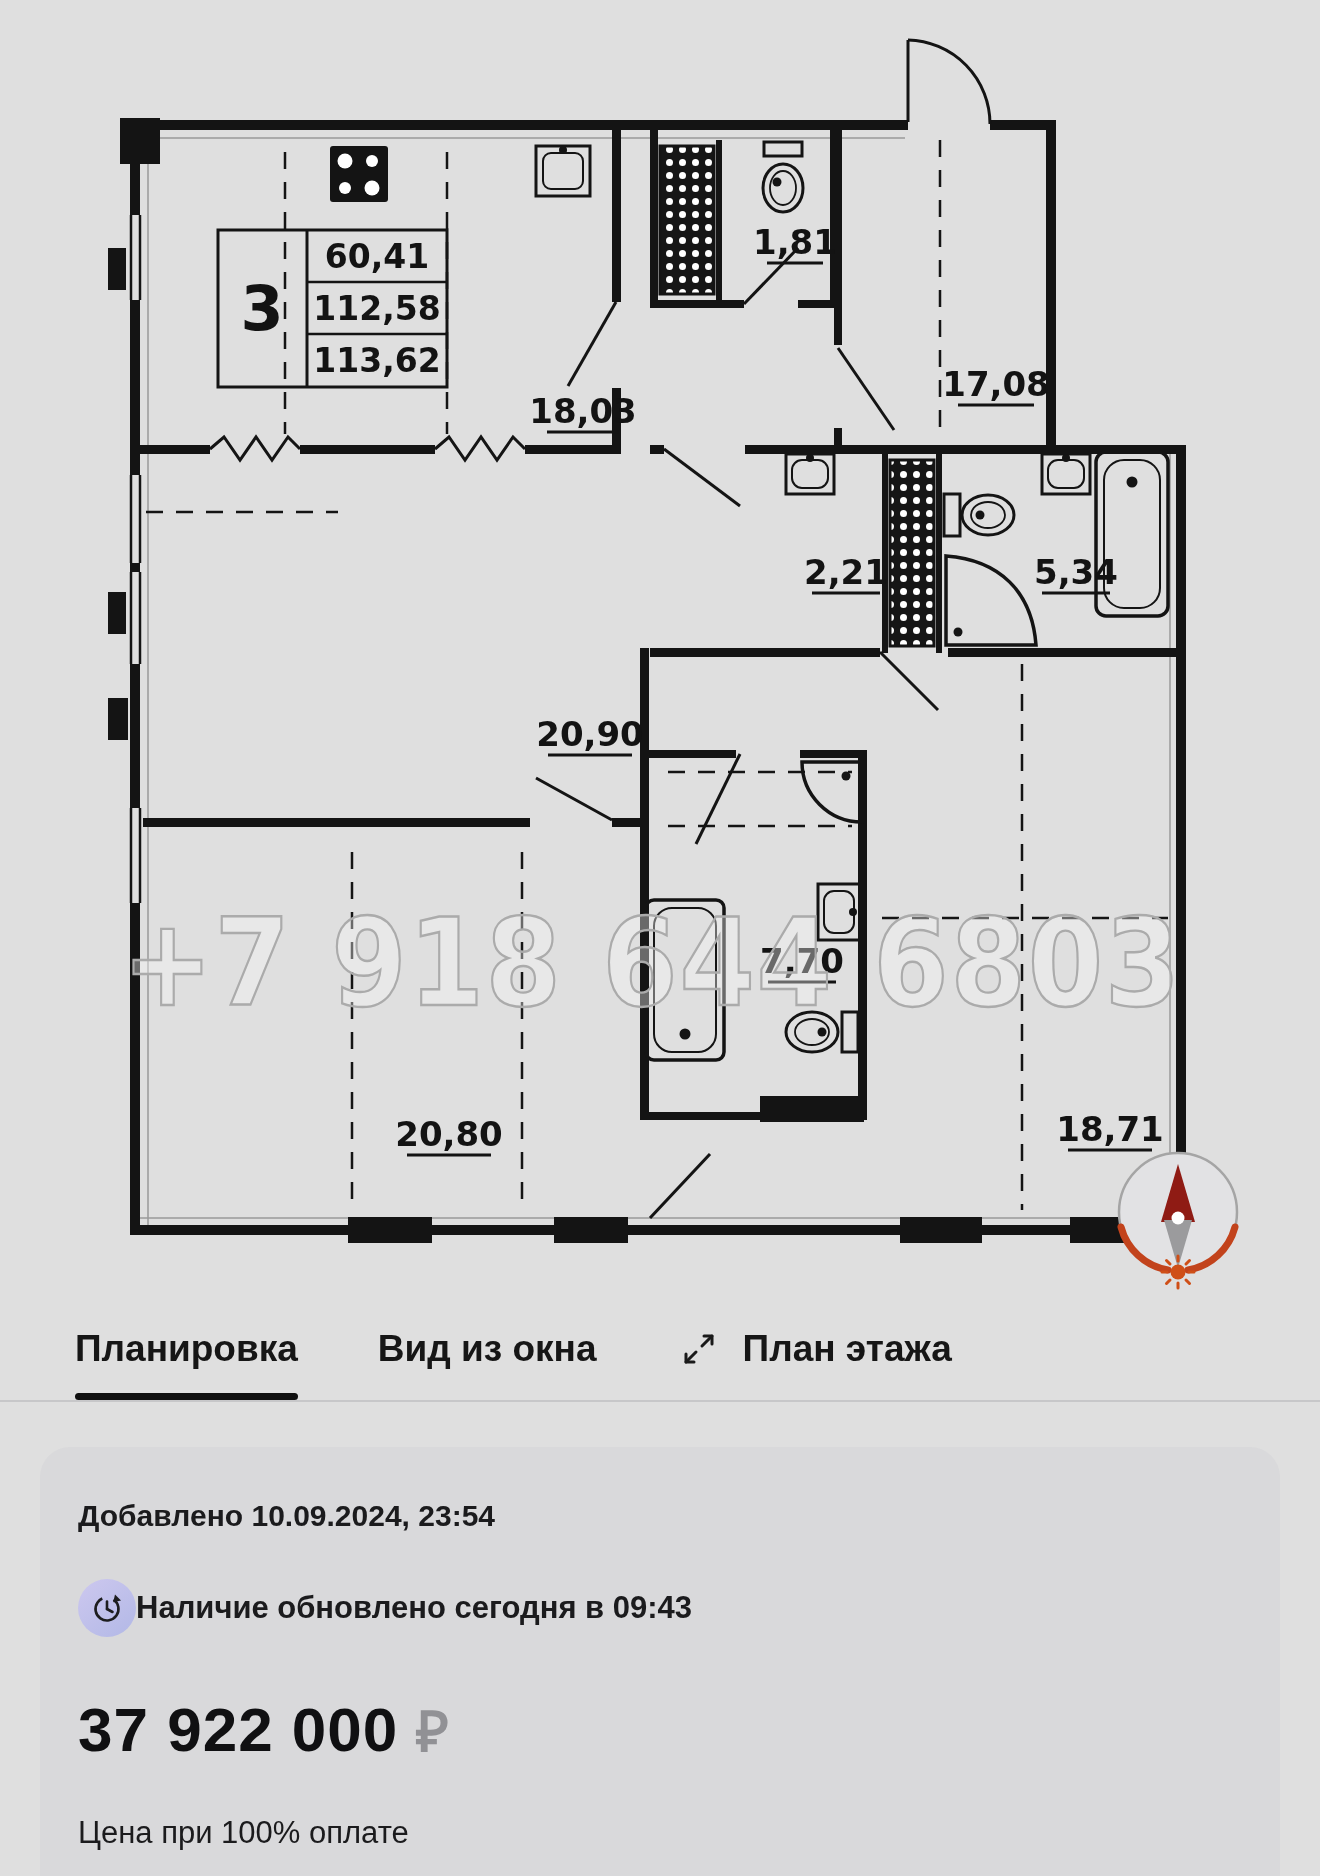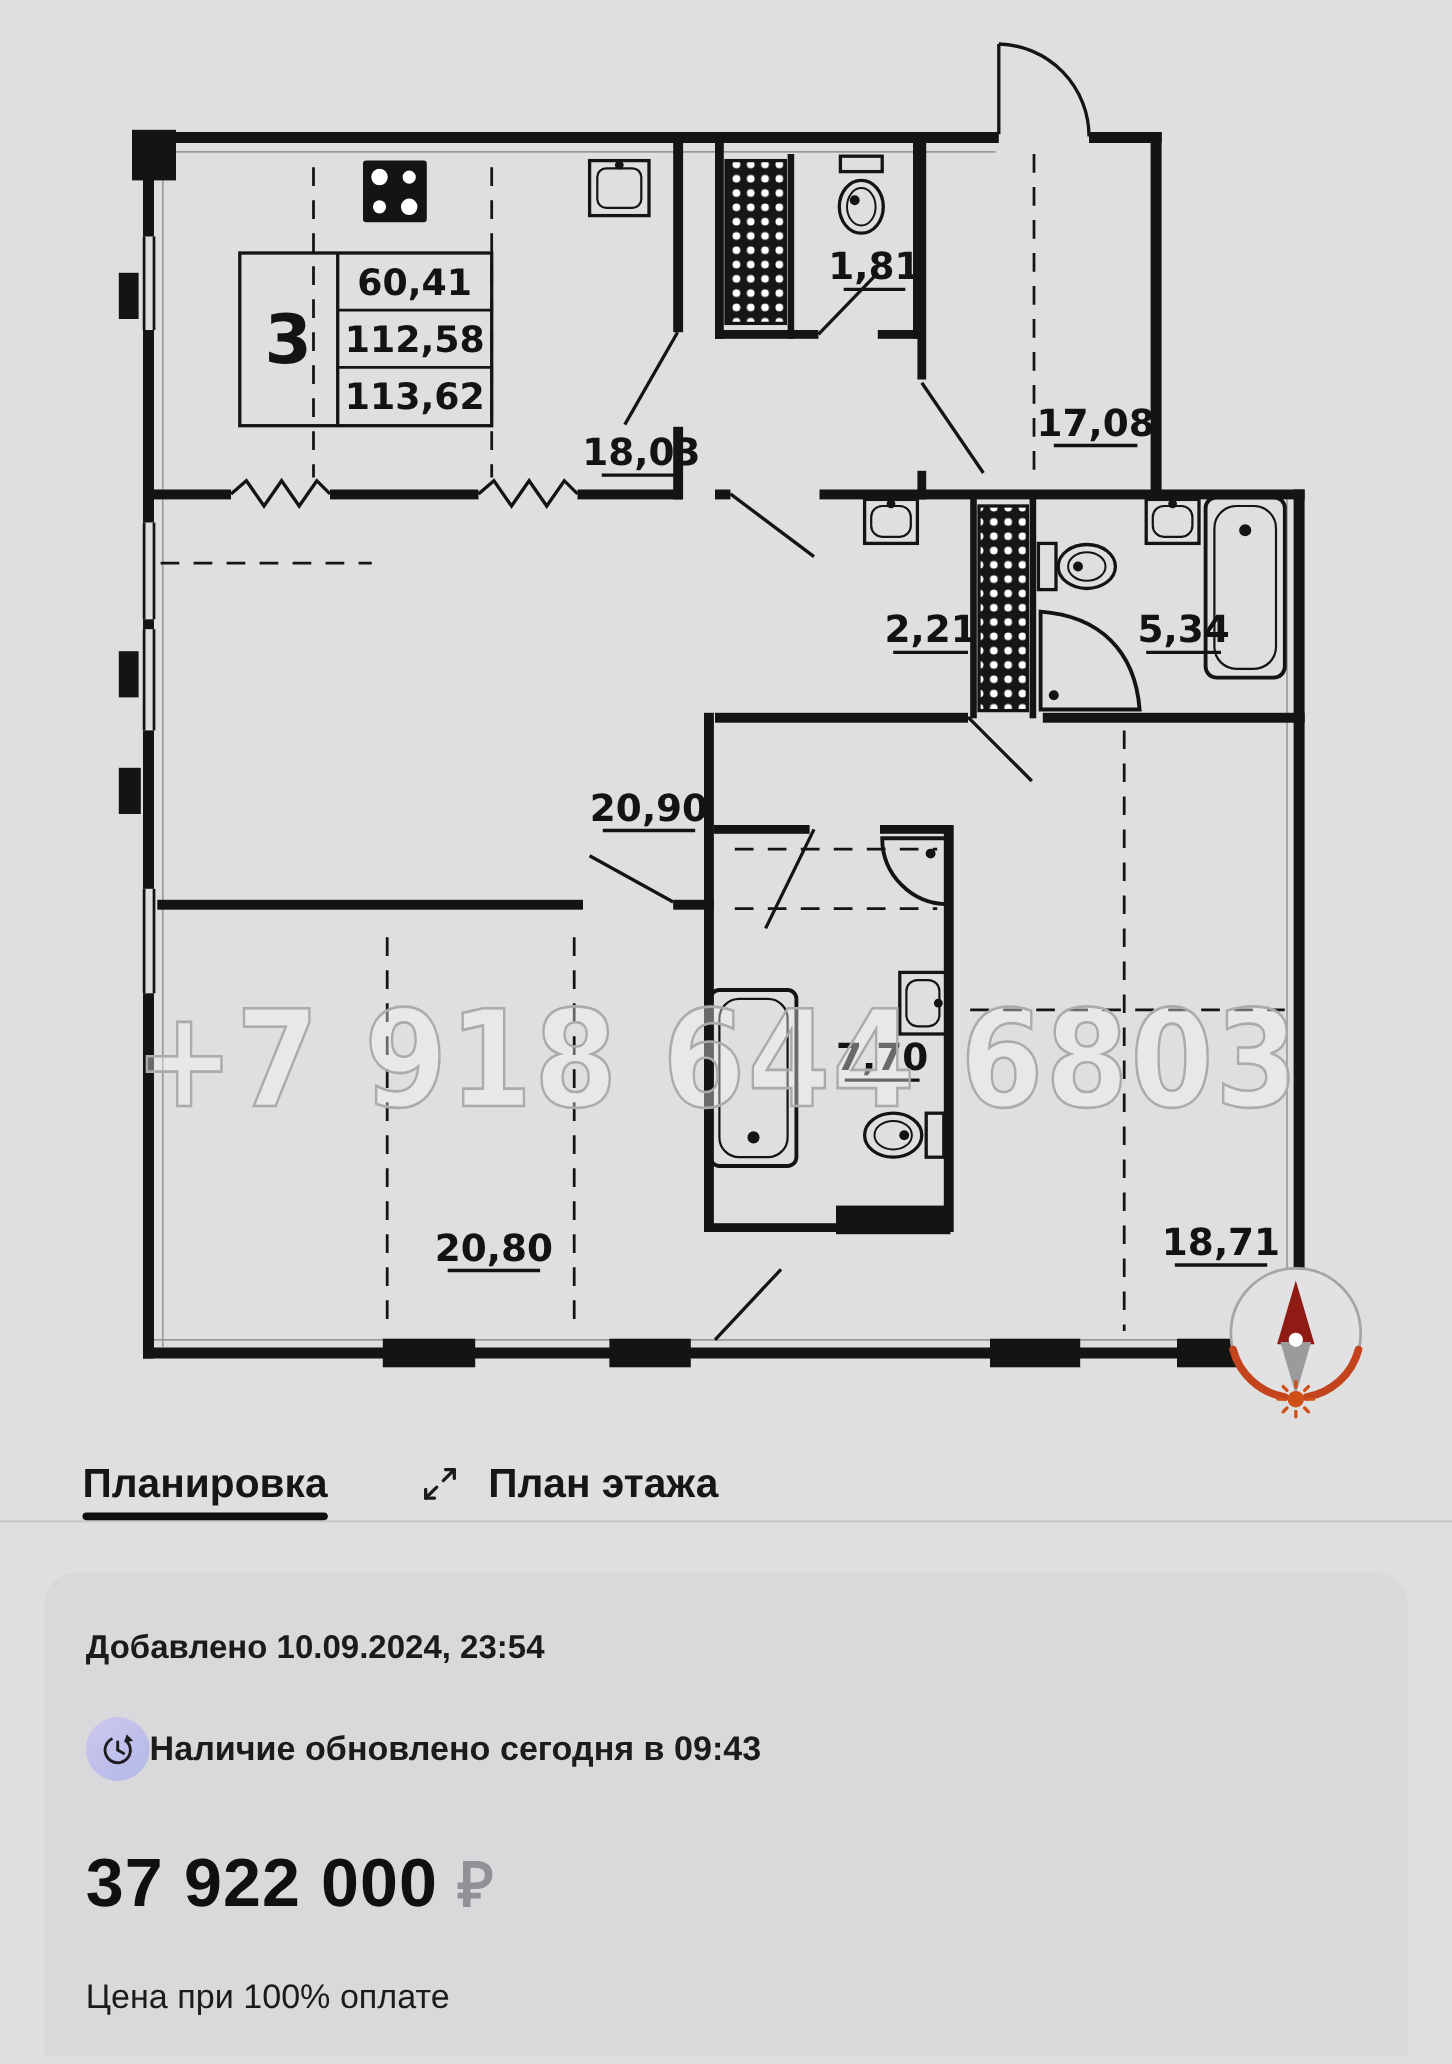--- a/index.html
+++ b/index.html
@@ -12,21 +12,21 @@
   }
   .plan-area{width:1320px;height:1300px;position:relative;}
   .plan-area svg{display:block;width:1320px;height:1300px;}
 
   .rl{font:700 34px "DejaVu Sans",sans-serif;fill:#131313;}
   .tv{font:700 33px "DejaVu Sans",sans-serif;fill:#131313;}
   .tn{font:700 62px "DejaVu Sans",sans-serif;fill:#131313;}
   .wm{font:700 122px "DejaVu Sans",sans-serif;fill:rgba(248,248,248,0.38);stroke:#ababab;stroke-width:2.4px;letter-spacing:2px;}
 
   .tabs{display:flex;align-items:flex-start;padding:28px 0 0 75px;background:#dfdfdf;}
-  .tab{position:relative;font-size:37px;font-weight:700;color:#161616;padding-bottom:12px;cursor:pointer;}
+  .tab{position:relative;font-size:37px;font-weight:700;color:#161616;padding-bottom:30px;cursor:pointer;}
   .tab + .tab{margin-left:80px;}
   .tab .tab-underline{position:absolute;left:0;right:0;bottom:0;height:7px;border-radius:5px;background:#0f0f0f;}
   .tab.with-icon{display:flex;align-items:center;gap:26px;margin-left:84px;}
   .expand-icon{flex:0 0 auto;}
 
   .divider{height:0;border-top:2px solid #c7c7c9;}
 
   .card{
     margin:45px 40px 0 40px;
     min-height:429px;
@@ -282,20 +282,23 @@
     </g>
   </g>
 </svg>
 </div>
 
 <div class="tabs">
   <div class="tab">
     <span>Планировка</span>
     <div class="tab-underline"></div>
   </div>
+  <div class="tab">
+    <span>Вид из окна</span>
+  </div>
   <div class="tab with-icon">
     <svg class="expand-icon" width="36" height="36" viewBox="0 0 36 36">
       <g stroke="#1a1a1a" stroke-width="3" stroke-linecap="round" stroke-linejoin="round" fill="none">
         <line x1="21" y1="15" x2="31" y2="5"></line>
         <polyline points="23,5 31,5 31,13"></polyline>
         <line x1="15" y1="21" x2="5" y2="31"></line>
         <polyline points="13,31 5,31 5,23"></polyline>
       </g>
     </svg>
     <span>План этажа</span>

